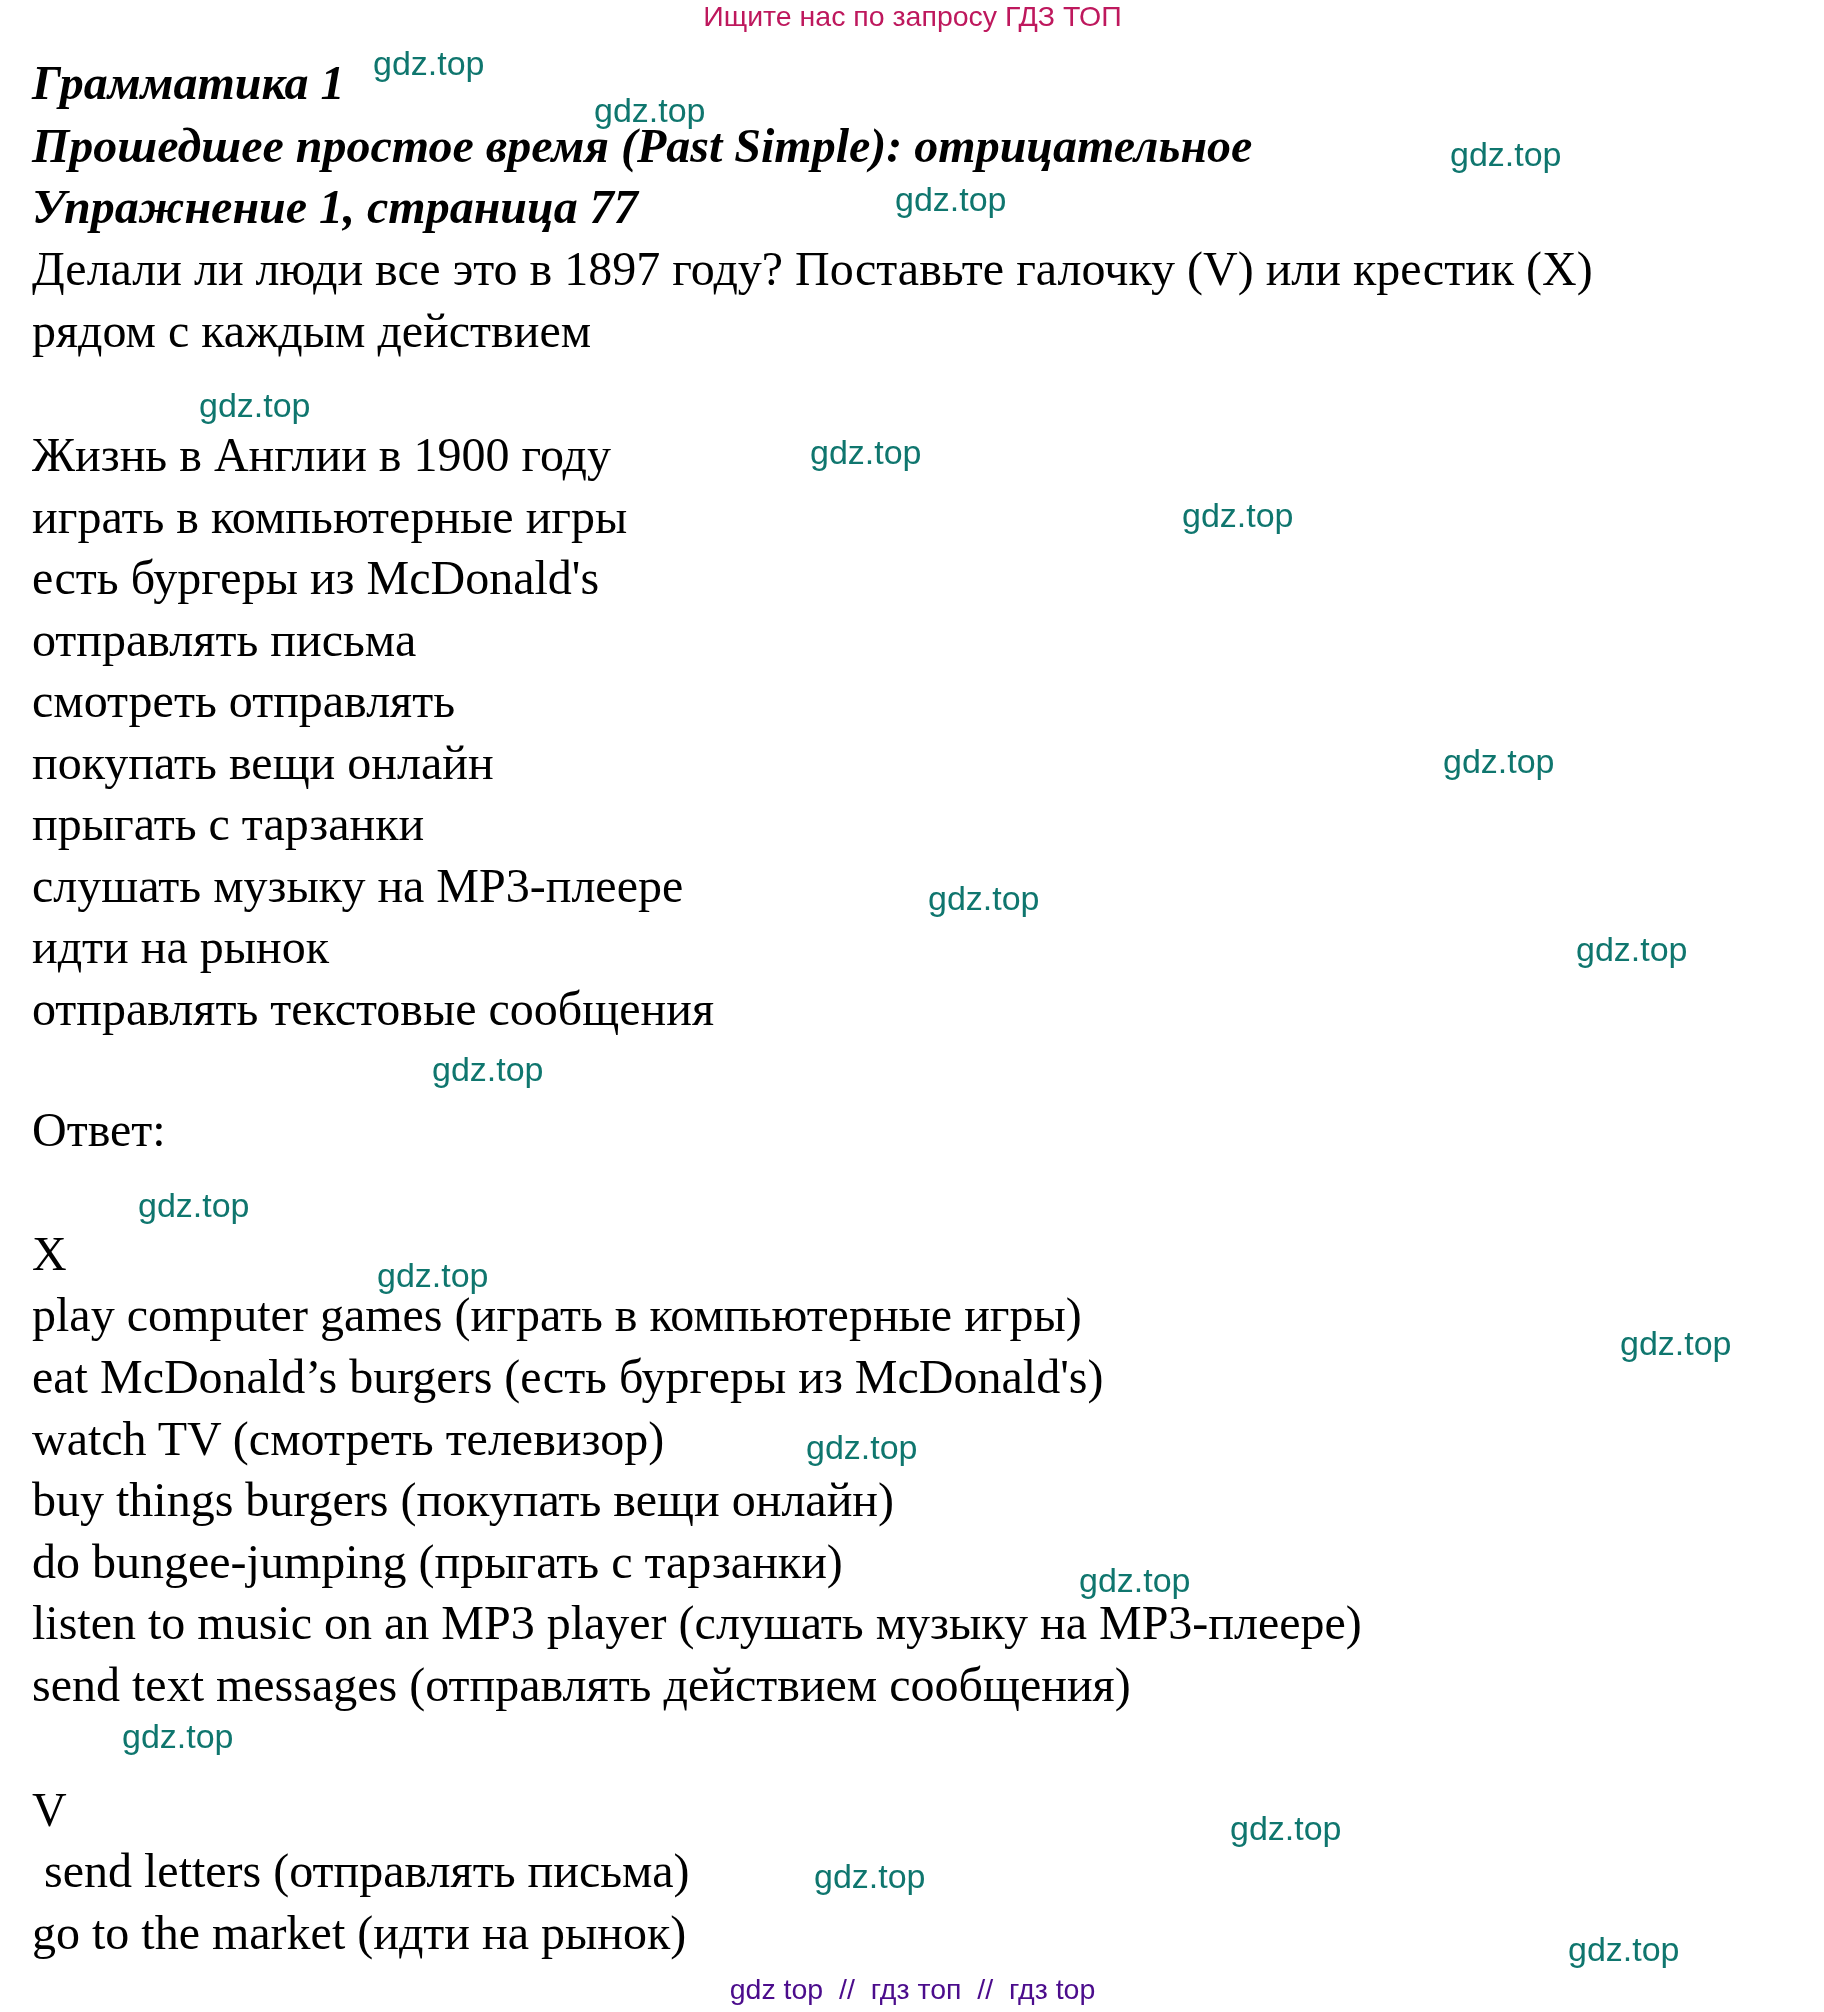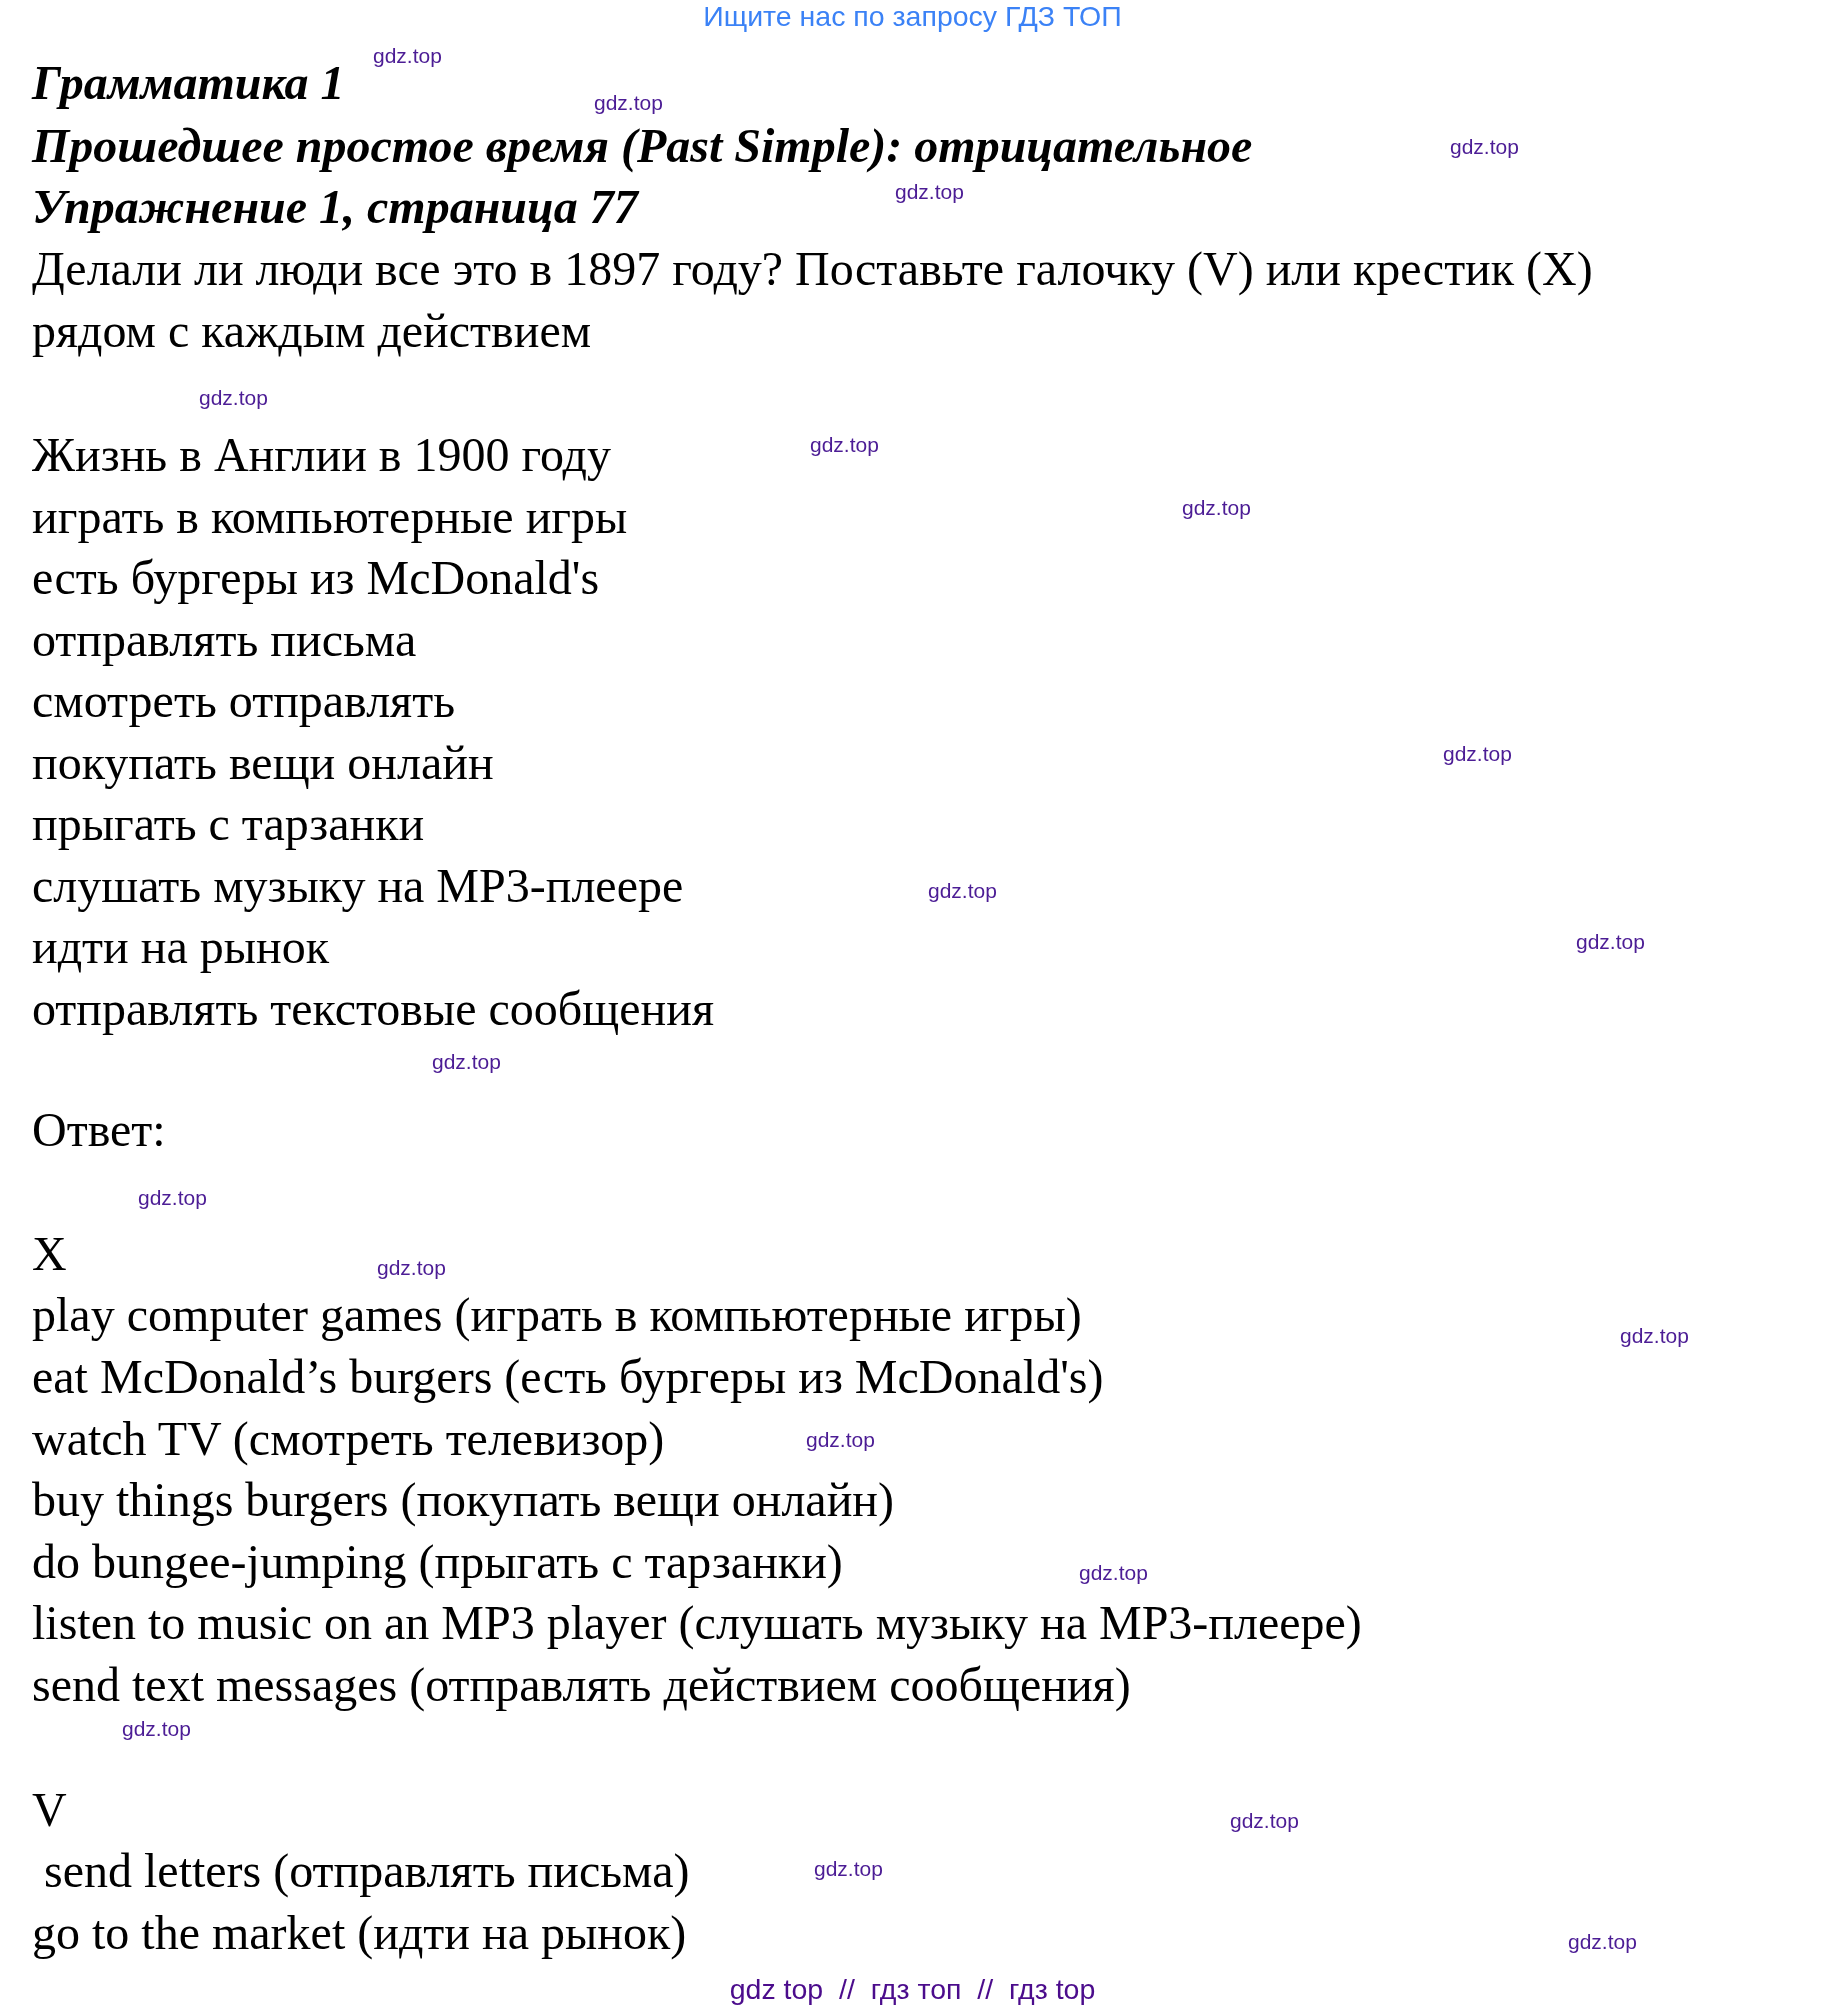--- a/index.html
+++ b/index.html
@@ -1,22 +1,22 @@
 <!DOCTYPE html>
 <html style="font-size:14.7px"><head>
 <meta charset="utf-8">
 <style>
   html, body { margin:0; padding:0; background:#ffffff; }
   body { width:1825px; height:2012px; position:relative; overflow:hidden; font-family:"Liberation Serif", serif; color:#000; }
   .abs { position:absolute; white-space:nowrap; }
-  .banner { font-family:"Liberation Sans", sans-serif; font-size:28.5px; color:#3b82f6; left:0; width:1825px; text-align:center; top:0; }
+  .banner { font-family:"Liberation Sans", sans-serif; font-size:28.5px; color:#be185d; left:0; width:1825px; text-align:center; top:0; }
   .footer { font-family:"Liberation Sans", sans-serif; font-size:28.5px; color:#4b0c8c; left:0; width:1825px; text-align:center; top:1973px; }
   .h { font-weight:bold; font-size:48px; left:32px;font-style:italic; }
   .t { font-size:48px; left:32px; }
-  .wm { font-family:"Liberation Sans", sans-serif; font-size:21px; color:#4c1d95; }
+  .wm { font-family:"Liberation Sans", sans-serif; font-size:34px; color:#0f766e; }
 </style>
 </head>
 <body>
 
 <div class="abs banner">Ищите нас по запросу ГДЗ ТОП</div>
 
 <div class="abs h" style="top:55px">Грамматика 1</div>
 <div class="abs h" style="top:118px">Прошедшее простое время (Past Simple): отрицательное</div>
 <div class="abs h" style="top:179px">Упражнение 1, страница 77</div>
 

